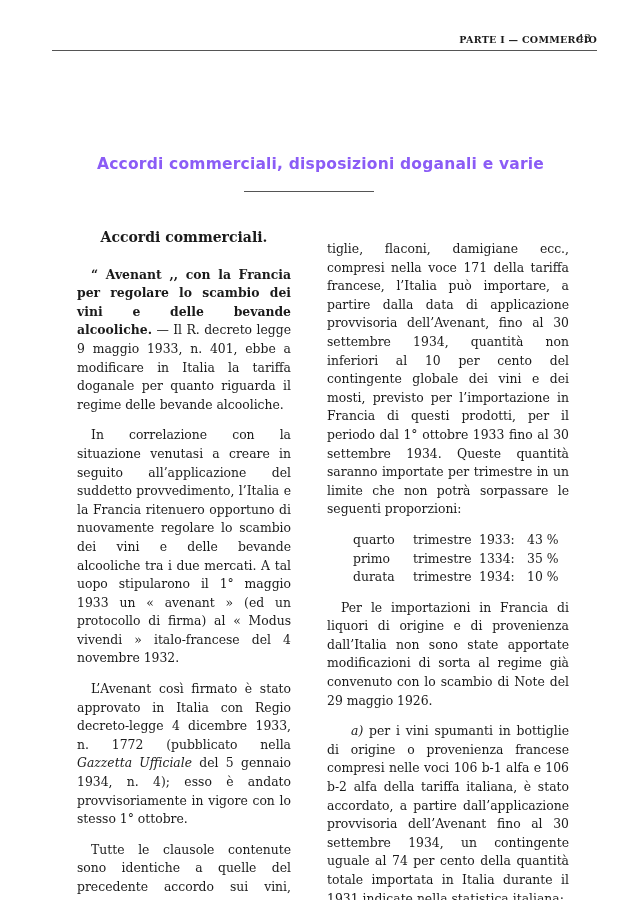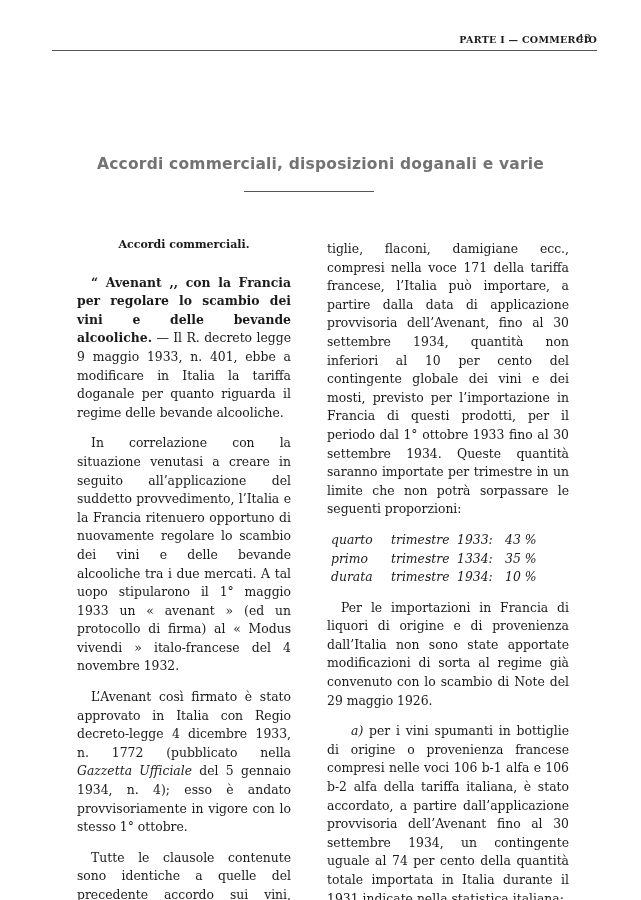--- a/index.html
+++ b/index.html
@@ -16,38 +16,38 @@
   }
   .running-head .pageno {
     position: absolute; right: 6px; top: 32px; font-size: 11px;
   }
   .running-head .rule {
     position: absolute; left: 0; right: 0; top: 50px; border-top: 1px solid #555;
   }
   .section-title {
     position: absolute; left: 0; width: 641px; top: 155px; text-align: center;
     font-family: "DejaVu Sans", "Liberation Sans", sans-serif; font-weight: bold;
-    font-size: 15.5px; letter-spacing: 0.2px; color: #737373;
+    font-size: 15.5px; letter-spacing: 0.2px; color: #8b5cf6;
   }
   .title-rule {
     position: absolute; left: 244px; top: 191px; width: 130px; height: 0;
     border-top: 1px solid #555;
   }
   .col {
     position: absolute; top: 228px; font-size: 12.4px; line-height: 18.6px;
     text-align: justify; hyphens: manual;
   }
   .col-left { left: 65px; width: 238px; }
   .col-right { left: 315px; width: 266px; }
-  .subhead { text-align: center; font-weight: bold; font-size: 11px; margin: 8px 0 19px 0; }
+  .subhead { text-align: center; font-weight: bold; font-size: 14px; margin: 0 0 19px 0; }
   p { margin: 12px; text-indent: 14px; }
   p.noindent { text-indent: 0; }
   .lead-bold { font-weight: bold; }
   em { font-style: italic; }
-  .quota-table { margin: 12px 0 12px 16px; border-collapse: collapse; font-style: italic; }
+  .quota-table { margin: 12px 0 12px 38px; border-collapse: collapse; }
   .quota-table td { padding: 0; line-height: 18.6px; font-size: 12.4px; }
   .quota-table td.q { width: 60px; }
   .quota-table td.t { width: 66px; }
   .quota-table td.y { width: 40px; }
   .quota-table td.p { padding-left: 8px; }
   .item-indent { text-indent: 24px; }
 </style>
 </head>
 <body>
 

